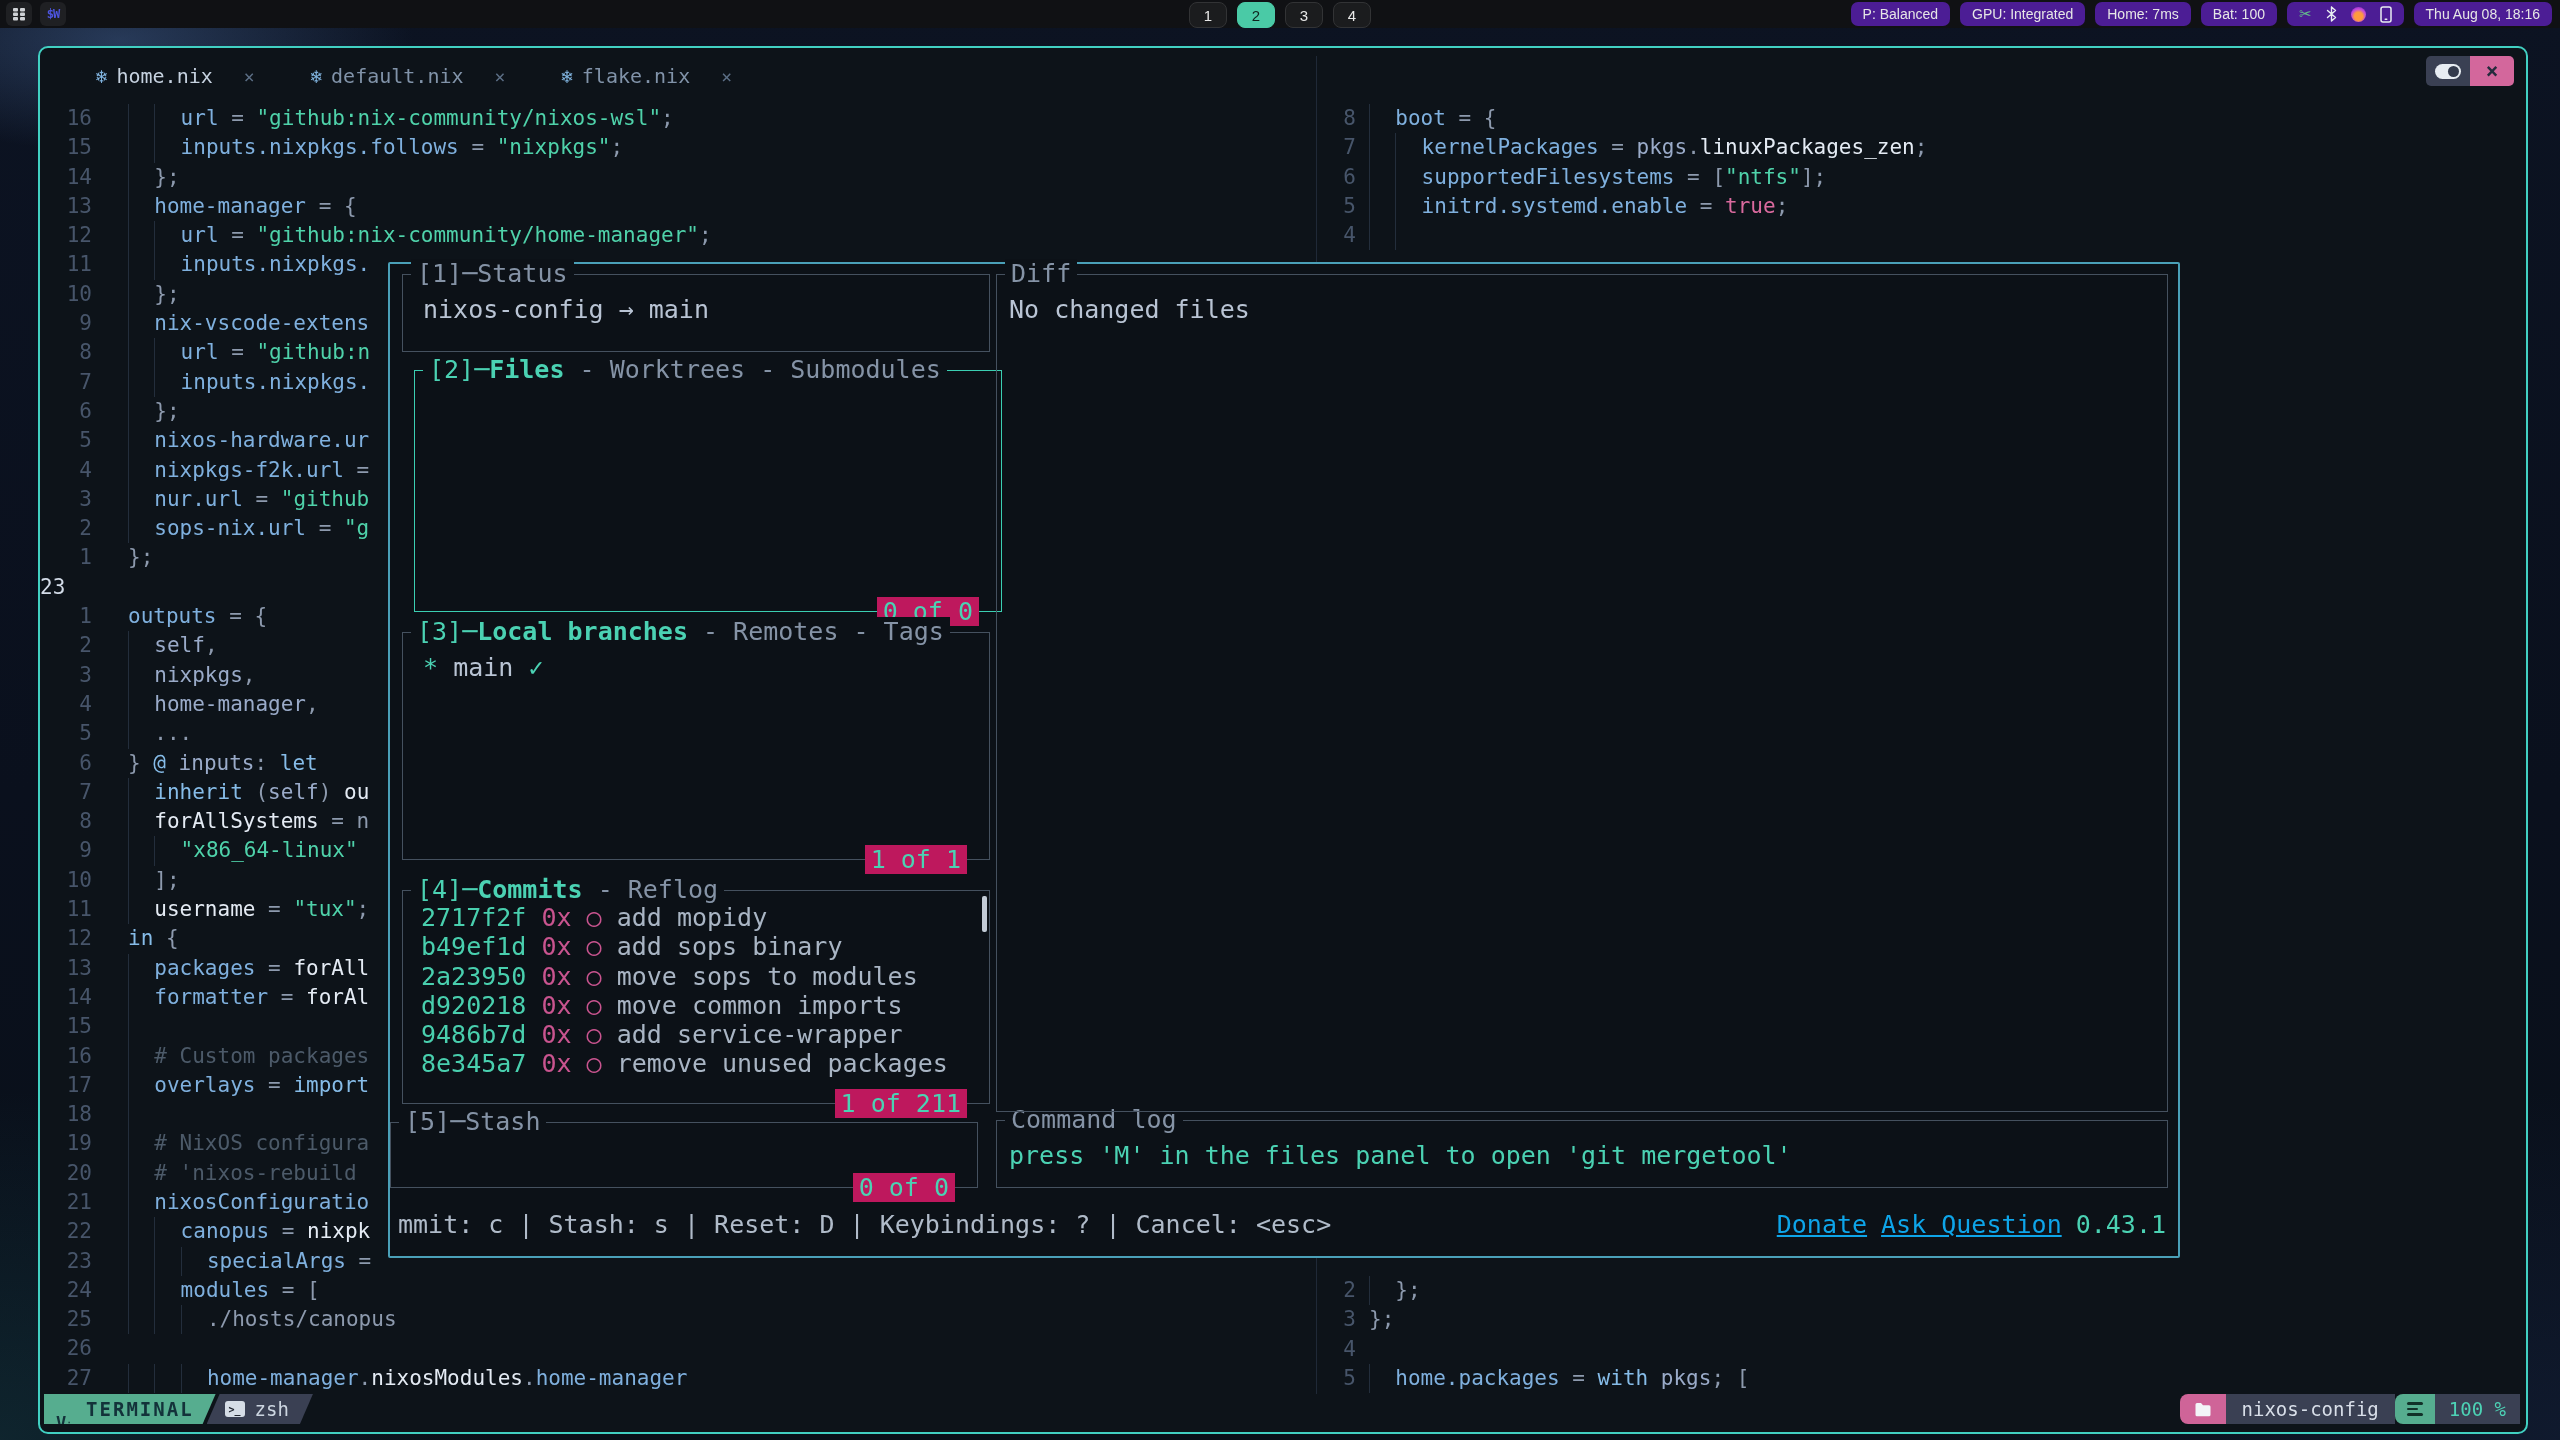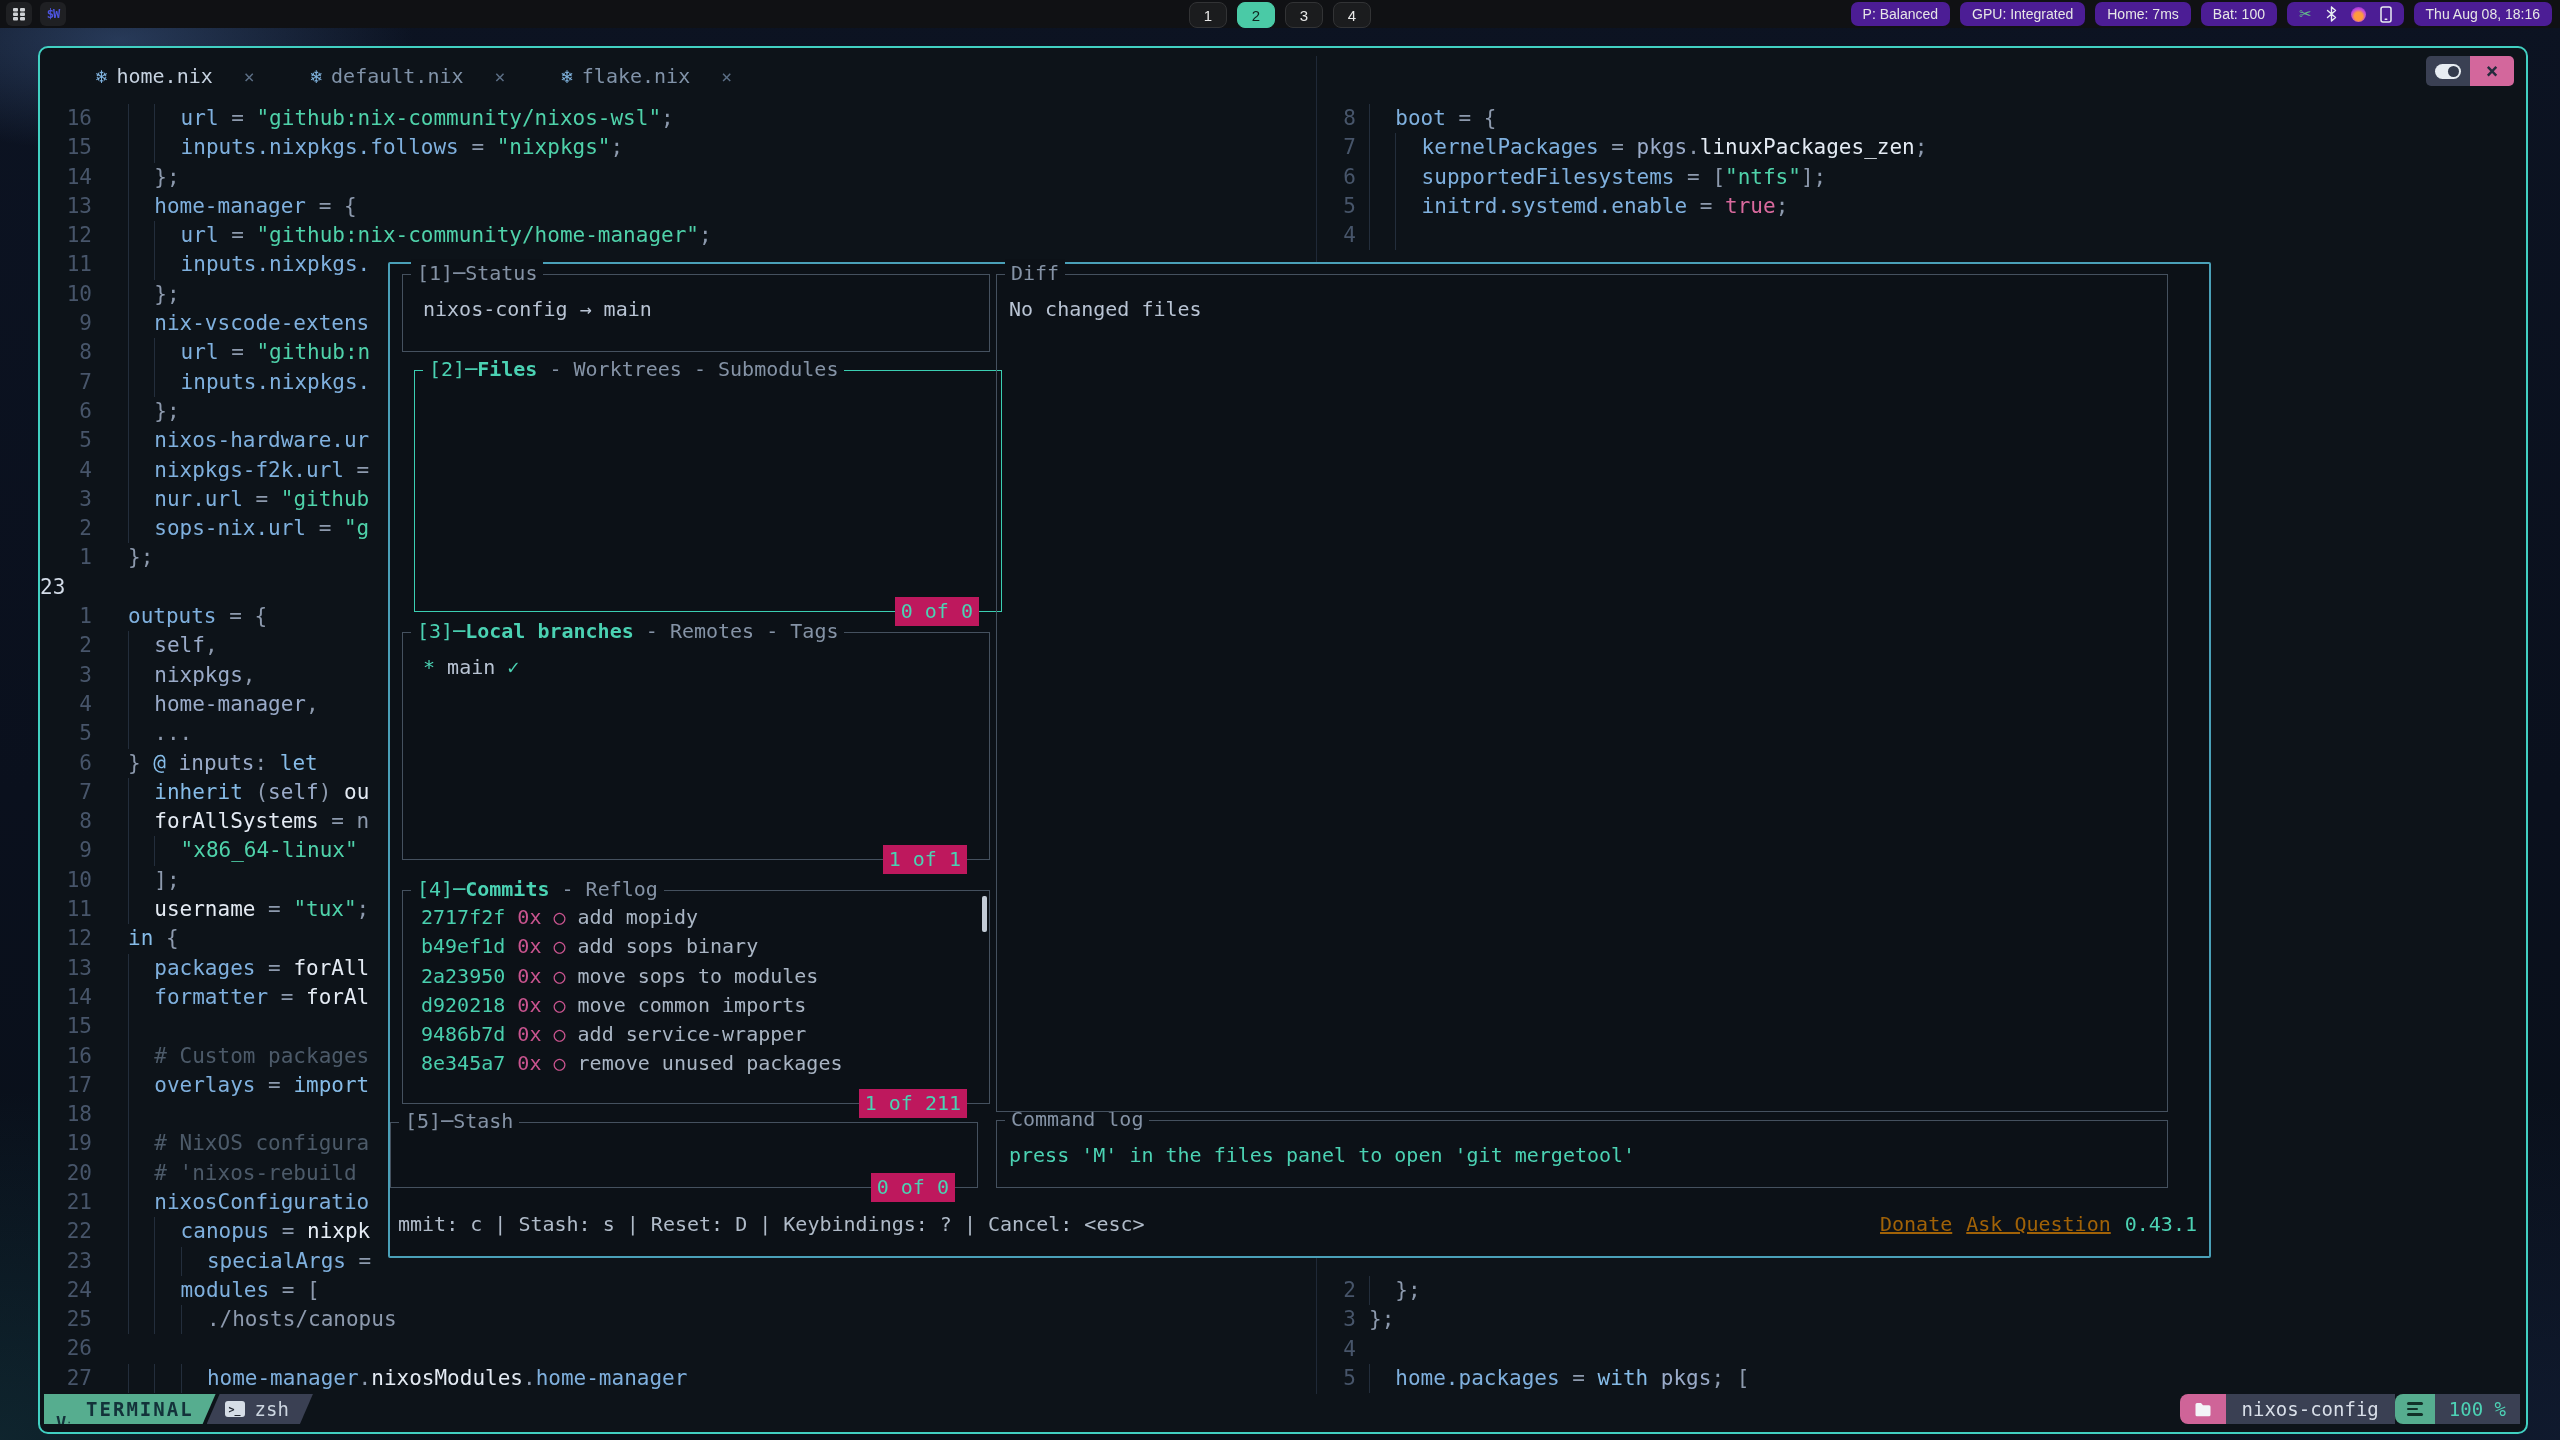--- a/index.html
+++ b/index.html
@@ -49,41 +49,41 @@
   .num.cur{text-align:left;color:#d2dbe7;}
   .rp .num{width:40px;margin-right:13px;}
   .ig{display:inline-block;border-left:1px solid #232e3c;}
   .tk-a{color:#7fb0de;} .tk-k{color:#86bce8;} .tk-s{color:#4fd2aa;} .tk-p{color:#8d9aae;}
   .tk-w{color:#e4ebf4;} .tk-m{color:#9aabc9;} .tk-c{color:#4c5a69;} .tk-b{color:#da6a9e;}
   .panesep{position:absolute;left:1276px;top:8px;width:1px;height:1338px;background:#1f2937;}
   .rp-top{position:absolute;left:1276px;top:56px;}
   .rp-bottom{position:absolute;left:1276px;top:1228px;}
   
   .popup{position:absolute;left:348px;top:214px;width:1788px;height:992px;background:#0c1117;
-         border:2px solid #4aa0b8;border-radius:2px;font-size:20px;line-height:29.3px;padding-left:31px;}
+         border:2px solid #4aa0b8;border-radius:2px;font-size:25px;line-height:29.3px;}
   .pnl{position:absolute;border:1px solid #45515f;}
   .pnl.active{border-color:#3bcfb2;}
   .p-status{left:12px;top:10px;width:586px;height:76px;}
   .p-files{left:24px;top:106px;width:586px;height:240px;}
   .p-branches{left:12px;top:368px;width:586px;height:226px;}
   .p-commits{left:12px;top:626px;width:586px;height:212px;}
   .p-stash{left:0;top:858px;width:586px;height:64px;}
   .p-diff{left:606px;top:10px;width:1170px;height:836px;}
   .p-cmdlog{left:606px;top:856px;width:1170px;height:66px;}
   .ptitle{position:absolute;top:-16px;left:8px;background:#0c1117;padding:0 6px;white-space:pre;}
   .pcount{position:absolute;bottom:-15px;right:22px;background:#be185d;padding:0 6px;color:#4bd2b3;}
   .dim{color:#8593a6;} .acc{color:#4bd2b3;} .acc.b{font-weight:bold;}
   .pcontent{padding:20px 10px 0 20px;color:#b9c4d4;white-space:pre;}
   .commitlist{padding:12px 8px 0 18px;white-space:pre;}
   .c-hash{color:#49cfae;} .c-mark{color:#c9548f;} .c-msg{color:#a9b5c4;}
   .scrollthumb{position:absolute;right:2px;top:5px;width:5px;height:36px;border-radius:2px;background:#c2cbd6;}
   .tealtext{color:#4bd2b3;}
   .kbrow{position:absolute;left:8px;right:12px;top:946px;display:flex;justify-content:space-between;color:#b0bbc9;white-space:pre;}
   .kblinks{display:flex;gap:14px;}
-  .lglink{color:#a16207;text-decoration:underline;}
+  .lglink{color:#0ea5e9;text-decoration:underline;}
   .lgver{color:#4bd2b3;}
   
   .statusline{position:absolute;left:0;top:1346px;width:2482px;height:30px;font-size:19px;}
   .sl-left{position:absolute;left:4px;top:0;display:flex;}
   .seg{height:30px;display:flex;align-items:center;}
   .seg-term{background:#56ad8f;color:#13323a;font-weight:bold;letter-spacing:2px;padding:0 22px 0 12px;gap:9px;
             clip-path:polygon(0 0,100% 0,calc(100% - 13px) 100%,0 100%);}
   .vlogo{font-weight:900;font-size:17px;letter-spacing:0;margin-top:28px;}
   .vlogo small{font-size:9px;letter-spacing:0;}
   .seg-shell{background:#3a4053;color:#ccd5e0;padding:0 24px 0 18px;gap:10px;margin-left:-9px;

